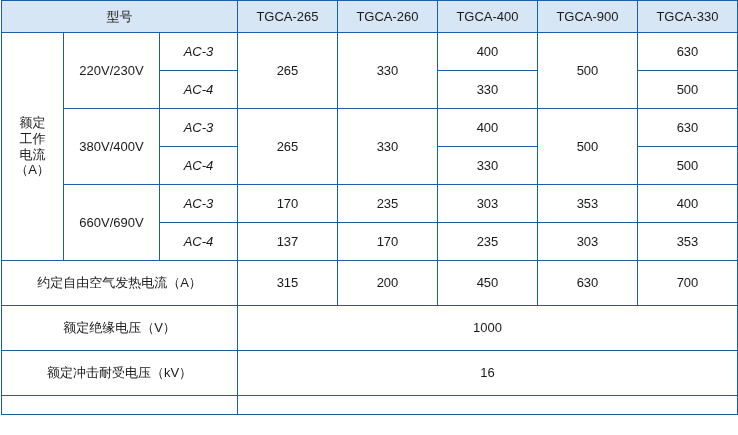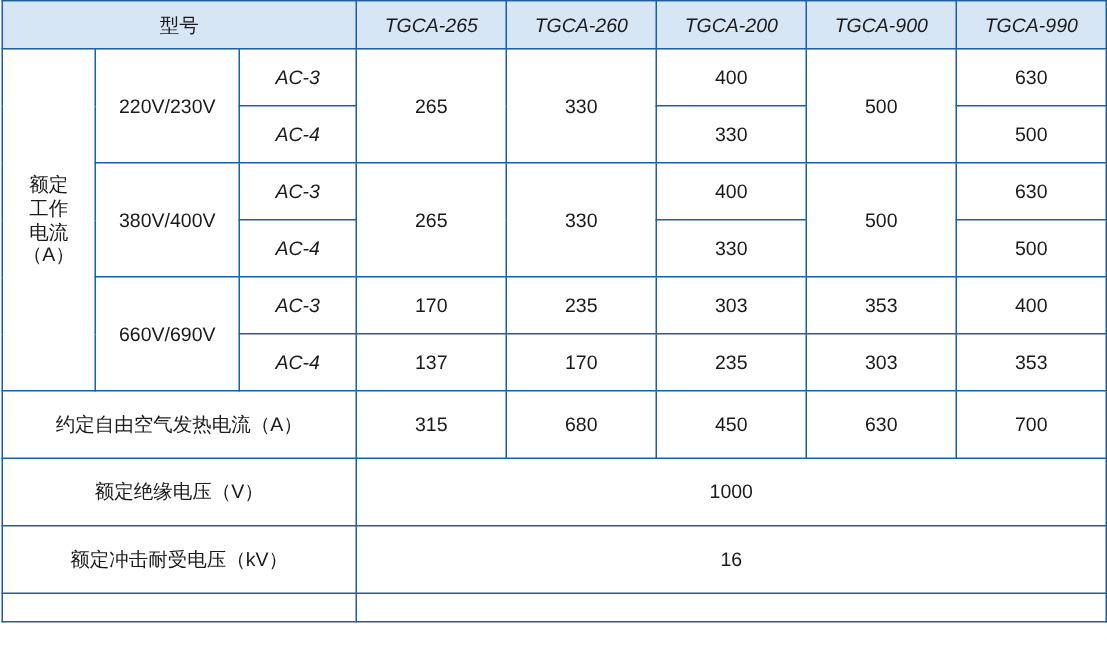--- a/index.html
+++ b/index.html
@@ -32,21 +32,20 @@
     background: #d6e6f4;
     height: 31px;
     font-size: 15px;
   }
   .hdr-model {
     font-size: 15px;
     margin-left: 20px;
   }
   .hdr-code {
     font-size: 14px;
-    font-style: italic;
   }
   .rowcell {
     height: 37px;
   }
   .lbl-vert {
     font-size: 14px;
     line-height: 1.45;
     width: 62px;
   }
   .lbl-volt {
@@ -88,23 +87,23 @@
     <col style="width:100px">
     <col style="width:100px">
     <col style="width:100px">
   </colgroup>
   <tbody>
 
     <tr>
       <td class="hdr hdr-model" colspan="3">型号</td>
       <td class="hdr hdr-code">TGCA-265</td>
       <td class="hdr hdr-code">TGCA-260</td>
-      <td class="hdr hdr-code">TGCA-200</td>
+      <td class="hdr hdr-code">TGCA-400</td>
       <td class="hdr hdr-code">TGCA-900</td>
-      <td class="hdr hdr-code">TGCA-990</td>
+      <td class="hdr hdr-code">TGCA-330</td>
     </tr>
 
     <tr>
       <td class="lbl-vert" rowspan="6">
         <div>额定</div>
         <div>工作</div>
         <div>电流</div>
         <div>（A）</div>
       </td>
       <td class="lbl-volt" rowspan="2">220V/230V</td>
@@ -153,21 +152,21 @@
       <td class="valcell rowcell">137</td>
       <td class="valcell rowcell">170</td>
       <td class="valcell rowcell">235</td>
       <td class="valcell rowcell">303</td>
       <td class="valcell rowcell">353</td>
     </tr>
 
     <tr>
       <td class="wide-label" colspan="3">约定自由空气发热电流（A）</td>
       <td class="valcell wide-label">315</td>
-      <td class="valcell wide-label">680</td>
+      <td class="valcell wide-label">200</td>
       <td class="valcell wide-label">450</td>
       <td class="valcell wide-label">630</td>
       <td class="valcell wide-label">700</td>
     </tr>
 
     <tr>
       <td class="wide-label" colspan="3">额定绝缘电压（V）</td>
       <td class="valcell wide-label" colspan="5">1000</td>
     </tr>
 

